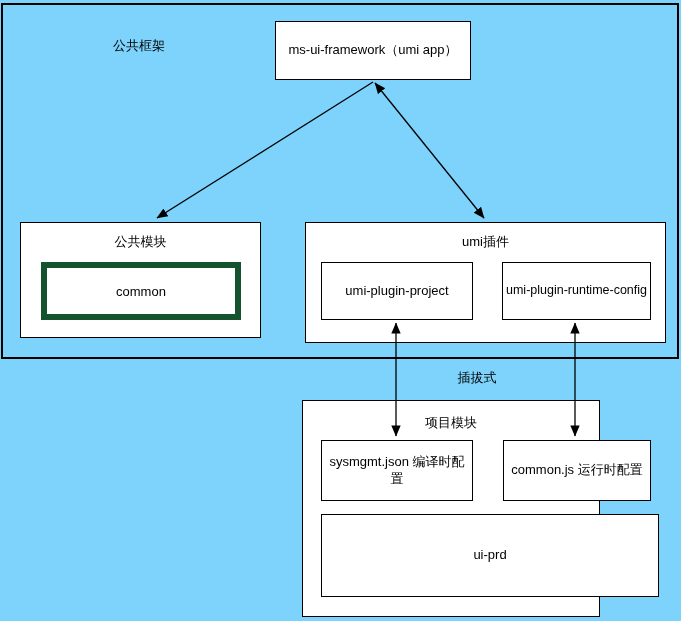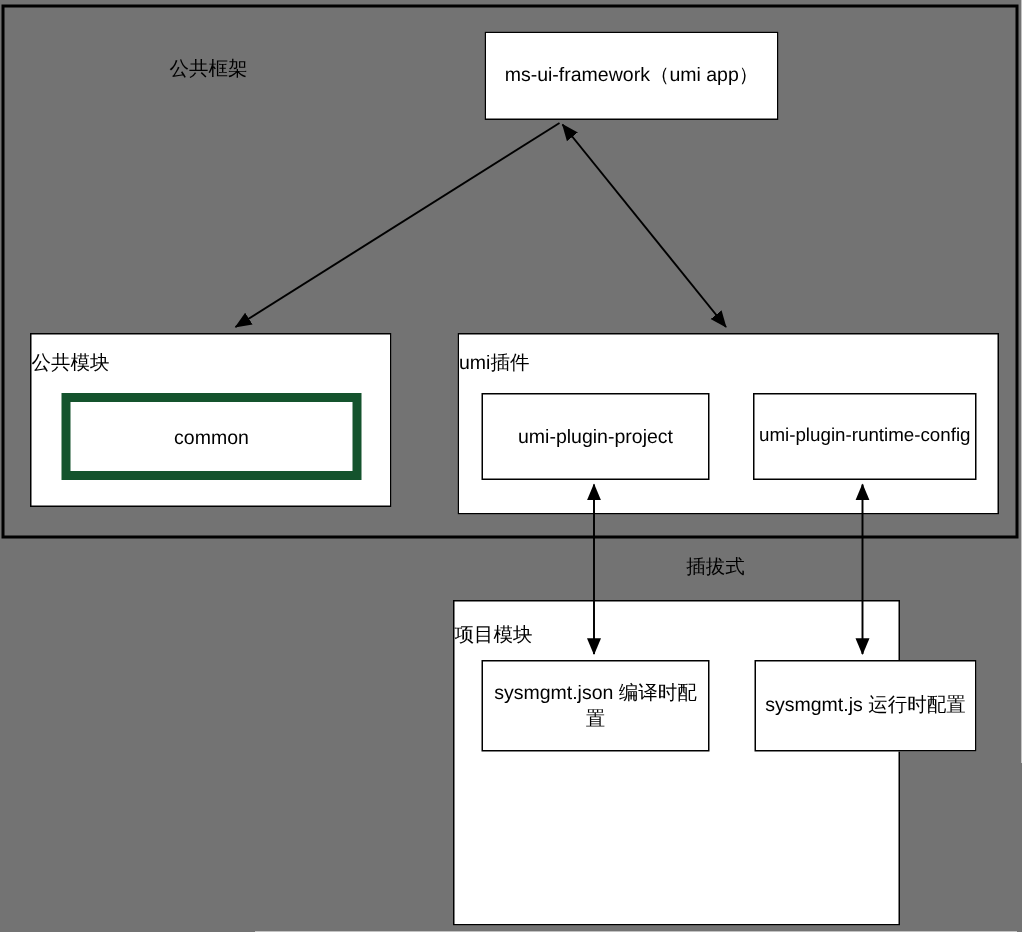--- a/index.html
+++ b/index.html
@@ -4,21 +4,21 @@
 <style>
   html, body {
     margin: 0;
     padding: 0;
     background: #ffffff;
   }
   .canvas {
     position: relative;
     width: 681px;
     height: 621px;
-    background: #737373;
+    background: #7dd3fc;
     font-family: "Liberation Sans", "DejaVu Sans", sans-serif;
     color: #000000;
     overflow: hidden;
   }
   .box {
     position: absolute;
     box-sizing: border-box;
     border: 1px solid #000000;
     background: #ffffff;
   }
@@ -33,21 +33,21 @@
     text-align: center;
     font-size: 13px;
     line-height: 1.25;
     padding: 2px;
   }
   .group-title {
     position: absolute;
     top: 10px;
     left: 0;
     right: 0;
-    text-align: left;
+    text-align: center;
     font-size: 13px;
   }
   .floating-label {
     position: absolute;
     text-align: center;
     font-size: 13px;
     line-height: 16px;
   }
   .cells {
     position: absolute;
@@ -75,41 +75,42 @@
 </style>
 </head>
 <body>
 
 <div class="canvas">
 
   <div class="box outer" style="left:1px; top:3px; width:678px; height:356px;"></div>
 
   <div class="floating-label" style="left:94px; top:38px; width:90px;">公共框架</div>
 
-  <div class="box node" style="left:275px; top:21px; width:196px; height:59px;margin-left:48px;">ms-ui-framework（umi app）</div>
+  <div class="box node" style="left:275px; top:21px; width:196px; height:59px;">ms-ui-framework（umi app）</div>
 
   <div class="box" style="left:20px; top:222px; width:241px; height:116px;">
     <div class="group-title">公共模块</div>
     <div class="cells" style="left:20px; top:39px; width:200px; height:58px;">
       <div class="cell" style="flex:1;">common</div>
     </div>
   </div>
 
   <div class="box" style="left:305px; top:222px; width:361px; height:121px;">
     <div class="group-title">umi插件</div>
     <div class="box node" style="left:196px; top:39px; width:149px; height:58px; font-size:12.5px;">umi-plugin-runtime-config</div>
     <div class="box node" style="left:15px; top:39px; width:152px; height:58px;">umi-plugin-project</div>
   </div>
 
   <div class="floating-label" style="left:437px; top:370px; width:80px;">插拔式</div>
 
   <div class="box" style="left:302px; top:400px; width:298px; height:217px;">
     <div class="group-title" style="top:13px;">项目模块</div>
     <div class="box node" style="left:18px; top:39px; width:152px; height:61px;">sysmgmt.json 编译时配置</div>
-    <div class="box node" style="left:200px; top:39px; width:148px; height:61px;">sysmgmt.js 运行时配置</div>
+    <div class="box node" style="left:200px; top:39px; width:148px; height:61px;">common.js 运行时配置</div>
+    <div class="box node" style="left:18px; top:113px; width:338px; height:83px;">ui-prd</div>
   </div>
 
   <svg class="arrow-layer" width="681" height="621" viewBox="0 0 681 621">
     <defs>
       <marker id="arrEnd" viewBox="0 0 10 10" refX="9" refY="5" markerWidth="9" markerHeight="9" orient="auto-start-reverse">
         <path d="M0,1 L9.5,5 L0,9 z" fill="#000000"></path>
       </marker>
     </defs>
     <line x1="373" y1="82" x2="157" y2="218" stroke="#000000" stroke-width="1.3" marker-end="url(#arrEnd)"></line>
     <line x1="375" y1="83" x2="484" y2="218" stroke="#000000" stroke-width="1.3" marker-start="url(#arrEnd)" marker-end="url(#arrEnd)"></line>

